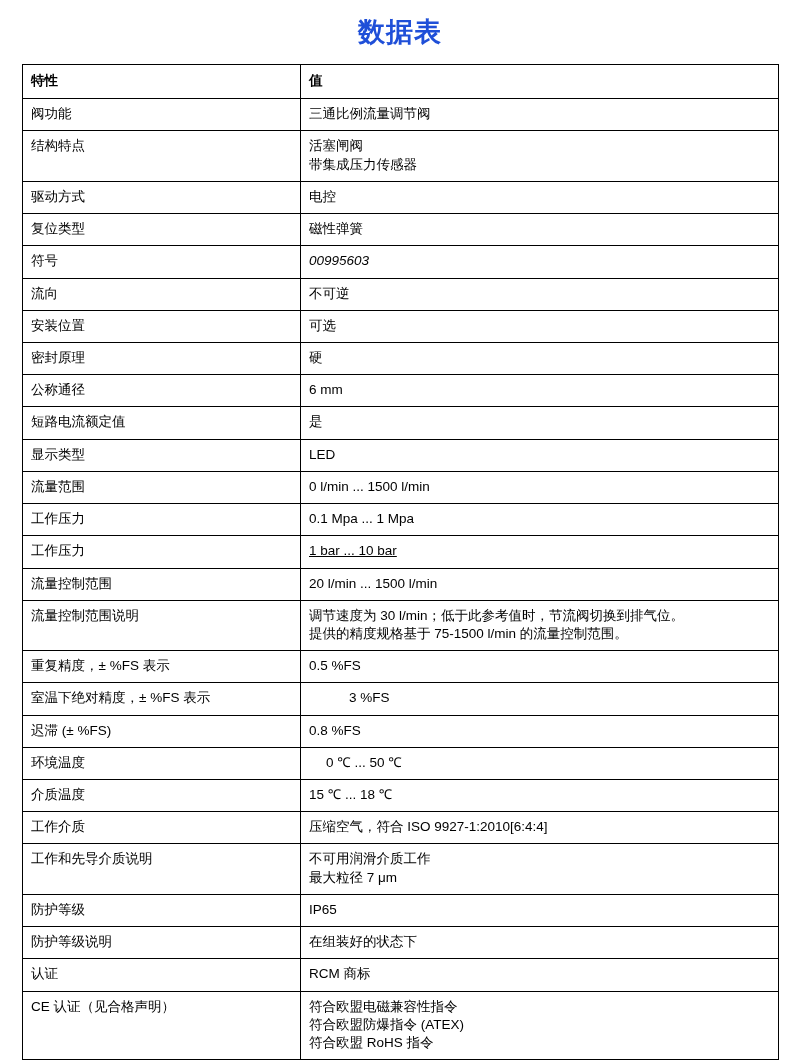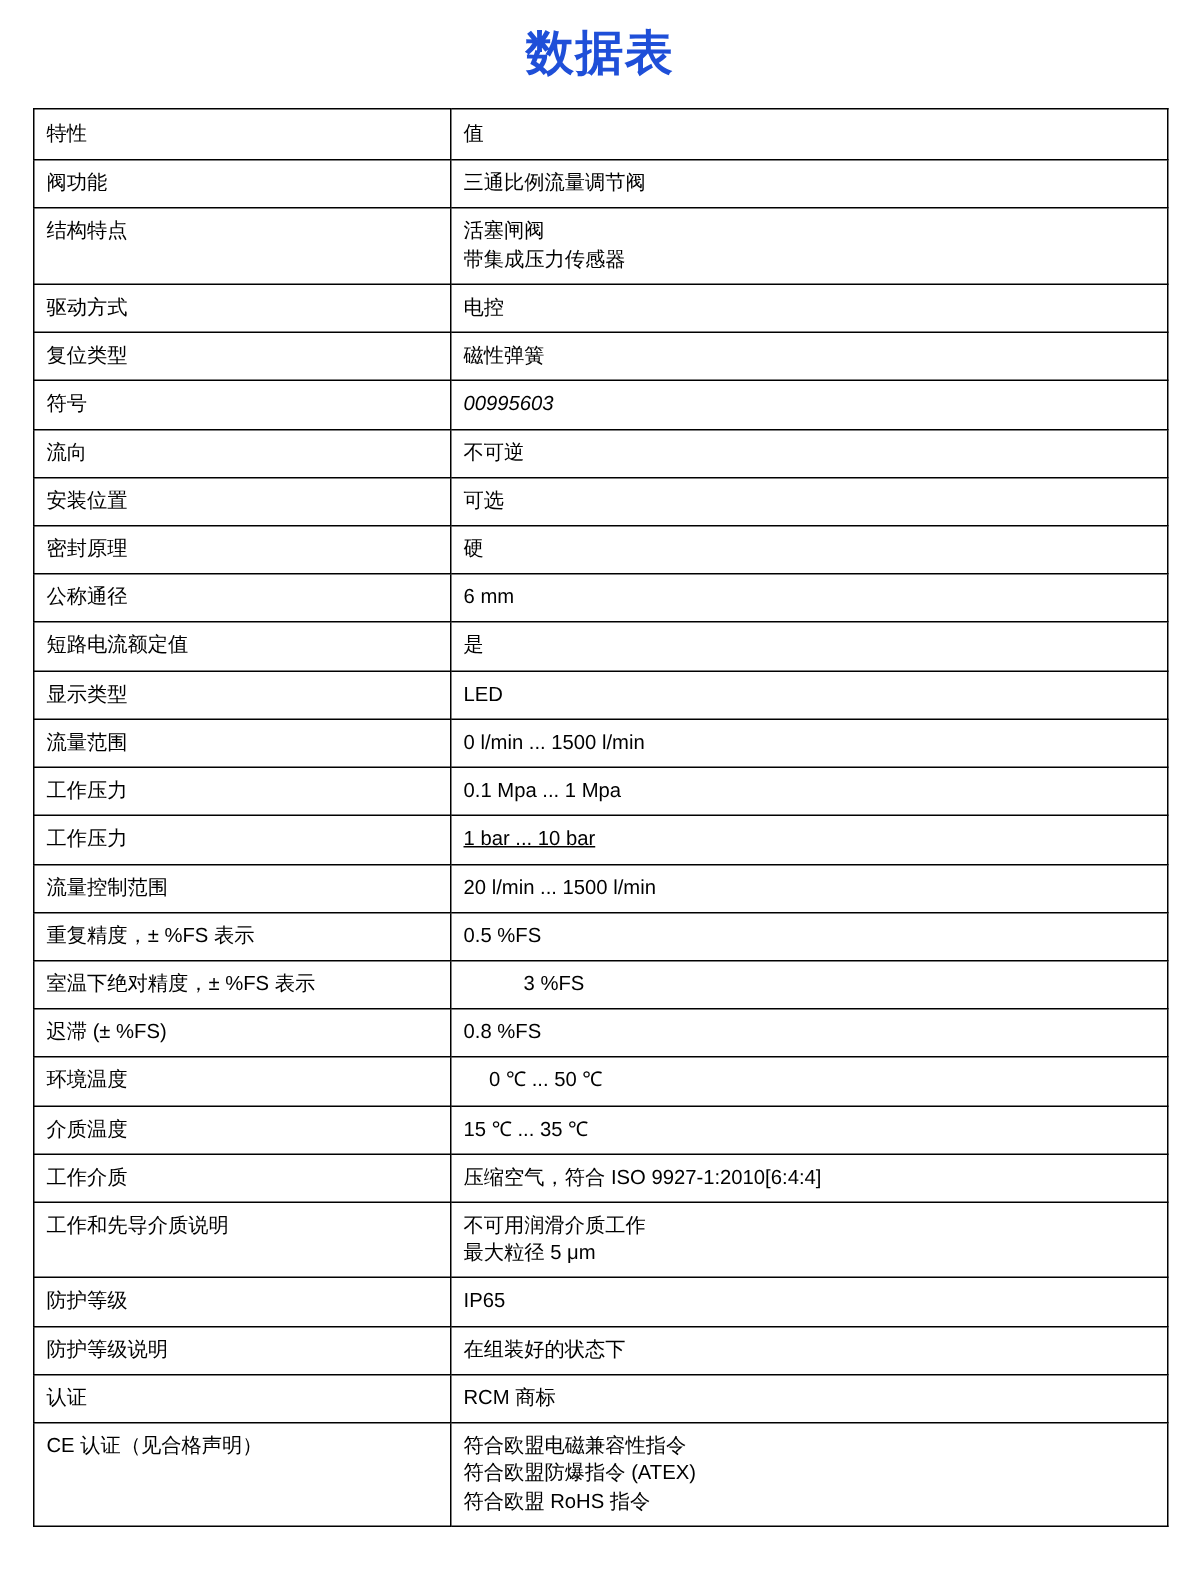--- a/index.html
+++ b/index.html
@@ -14,21 +14,21 @@
     color: #000000;
   }
   .page {
     width: 800px;
     box-sizing: border-box;
     padding: 8px 22px 0 22px;
   }
   .doc-title {
     text-align: center;
     color: #1f4fd8;
-    font-size: 32px;
+    font-size: 27px;
     font-weight: bold;
     letter-spacing: 1px;
     margin: 6px 0 14px 0;
     font-family: "Liberation Sans", sans-serif;
   }
   table.spec {
     border-collapse: collapse;
     width: 756px;
     table-layout: fixed;
     font-size: 13.5px;
@@ -36,21 +36,21 @@
   table.spec col.c1 { width: 278px; }
   table.spec col.c2 { width: 478px; }
   table.spec td {
     border: 1px solid #000000;
     vertical-align: top;
     padding: 6px 8px 7px 8px;
     line-height: 1.35;
     word-break: break-word;
   }
   table.spec tr.header td {
-    font-weight: normal;
+    font-weight: bold;
     padding-top: 7px;
     padding-bottom: 8px;
   }
 </style>
 </head>
 <body>
 
 <div class="page">
 
   <div class="doc-title">数据表</div>
@@ -120,47 +120,52 @@
         </tr>
         <tr>
           <td>工作压力</td>
           <td style="white-space: pre-wrap; text-decoration: underline;">1 bar ... 10 bar</td>
         </tr>
         <tr>
           <td>流量控制范围</td>
           <td style="white-space: pre-wrap;">20 l/min ... 1500 l/min</td>
         </tr>
         <tr>
+          <td>流量控制范围说明</td>
+          <td style="white-space: pre-wrap;">调节速度为 30 l/min；低于此参考值时，节流阀切换到排气位。
+提供的精度规格基于 75-1500 l/min 的流量控制范围。</td>
+        </tr>
+        <tr>
           <td>重复精度，± %FS 表示</td>
           <td style="white-space: pre-wrap;">0.5 %FS</td>
         </tr>
         <tr>
           <td>室温下绝对精度，± %FS 表示</td>
           <td style="white-space: pre-wrap; padding-left: 48px;">3 %FS</td>
         </tr>
         <tr>
           <td>迟滞 (± %FS)</td>
           <td style="white-space: pre-wrap;">0.8 %FS</td>
         </tr>
         <tr>
           <td>环境温度</td>
           <td style="white-space: pre-wrap; padding-left: 25px;">0 ℃ ... 50 ℃</td>
         </tr>
         <tr>
           <td>介质温度</td>
-          <td style="white-space: pre-wrap;">15 ℃ ... 35 ℃</td>
+          <td style="white-space: pre-wrap;">15 ℃ ... 18 ℃</td>
         </tr>
         <tr>
           <td>工作介质</td>
           <td style="white-space: pre-wrap;">压缩空气，符合 ISO 9927-1:2010[6:4:4]</td>
         </tr>
         <tr>
           <td>工作和先导介质说明</td>
           <td style="white-space: pre-wrap;">不可用润滑介质工作
-最大粒径 5 μm</td>
+最大粒径 7 μm</td>
         </tr>
         <tr>
           <td>防护等级</td>
           <td style="white-space: pre-wrap;">IP65</td>
         </tr>
         <tr>
           <td>防护等级说明</td>
           <td style="white-space: pre-wrap;">在组装好的状态下</td>
         </tr>
         <tr>

